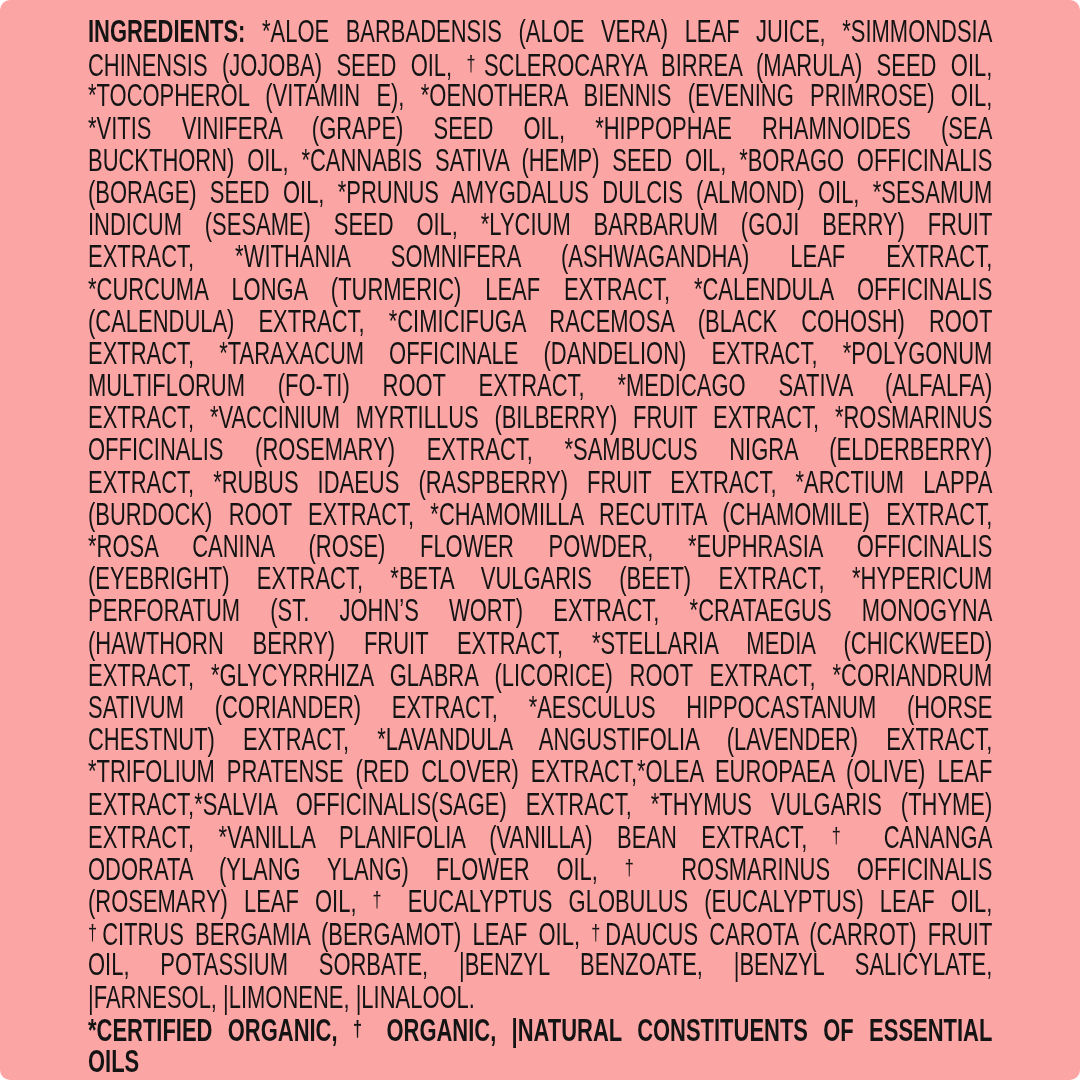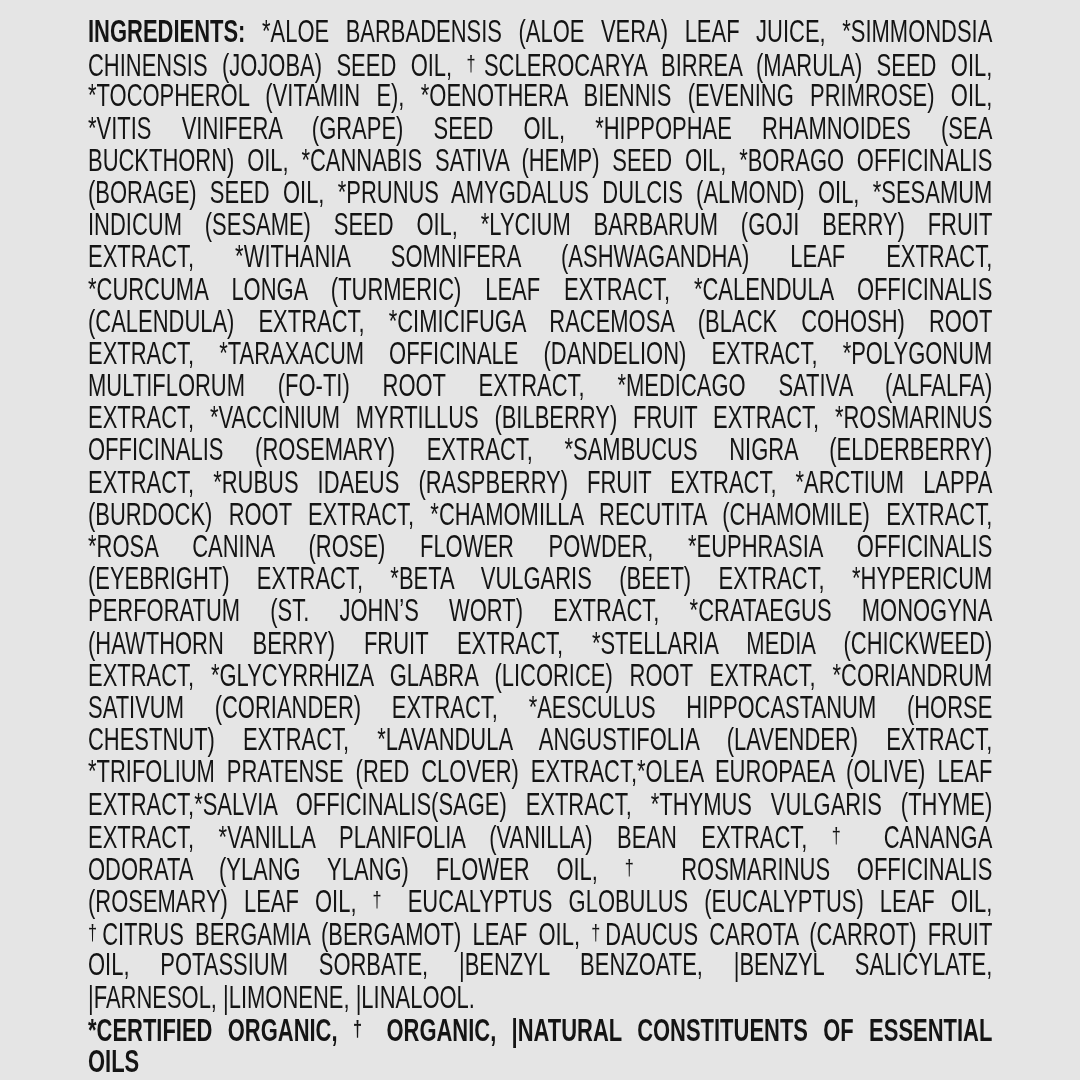--- a/index.html
+++ b/index.html
@@ -10,21 +10,22 @@
   body {
     width: 1080px;
     height: 1080px;
     overflow: hidden;
     font-family: "Liberation Sans", "DejaVu Sans", sans-serif;
   }
   .sheet {
     position: relative;
     width: 1080px;
     height: 1080px;
-    background: #e5e5e5;
+    background: #fca5a5;
+    border-radius: 10px;
   }
   
   .text-block {
     position: absolute;
     left: 88px;
     top: 15px;
     width: 1256px;
     transform: scaleX(0.72);
     transform-origin: 0 0;
     font-size: 30.5px;

